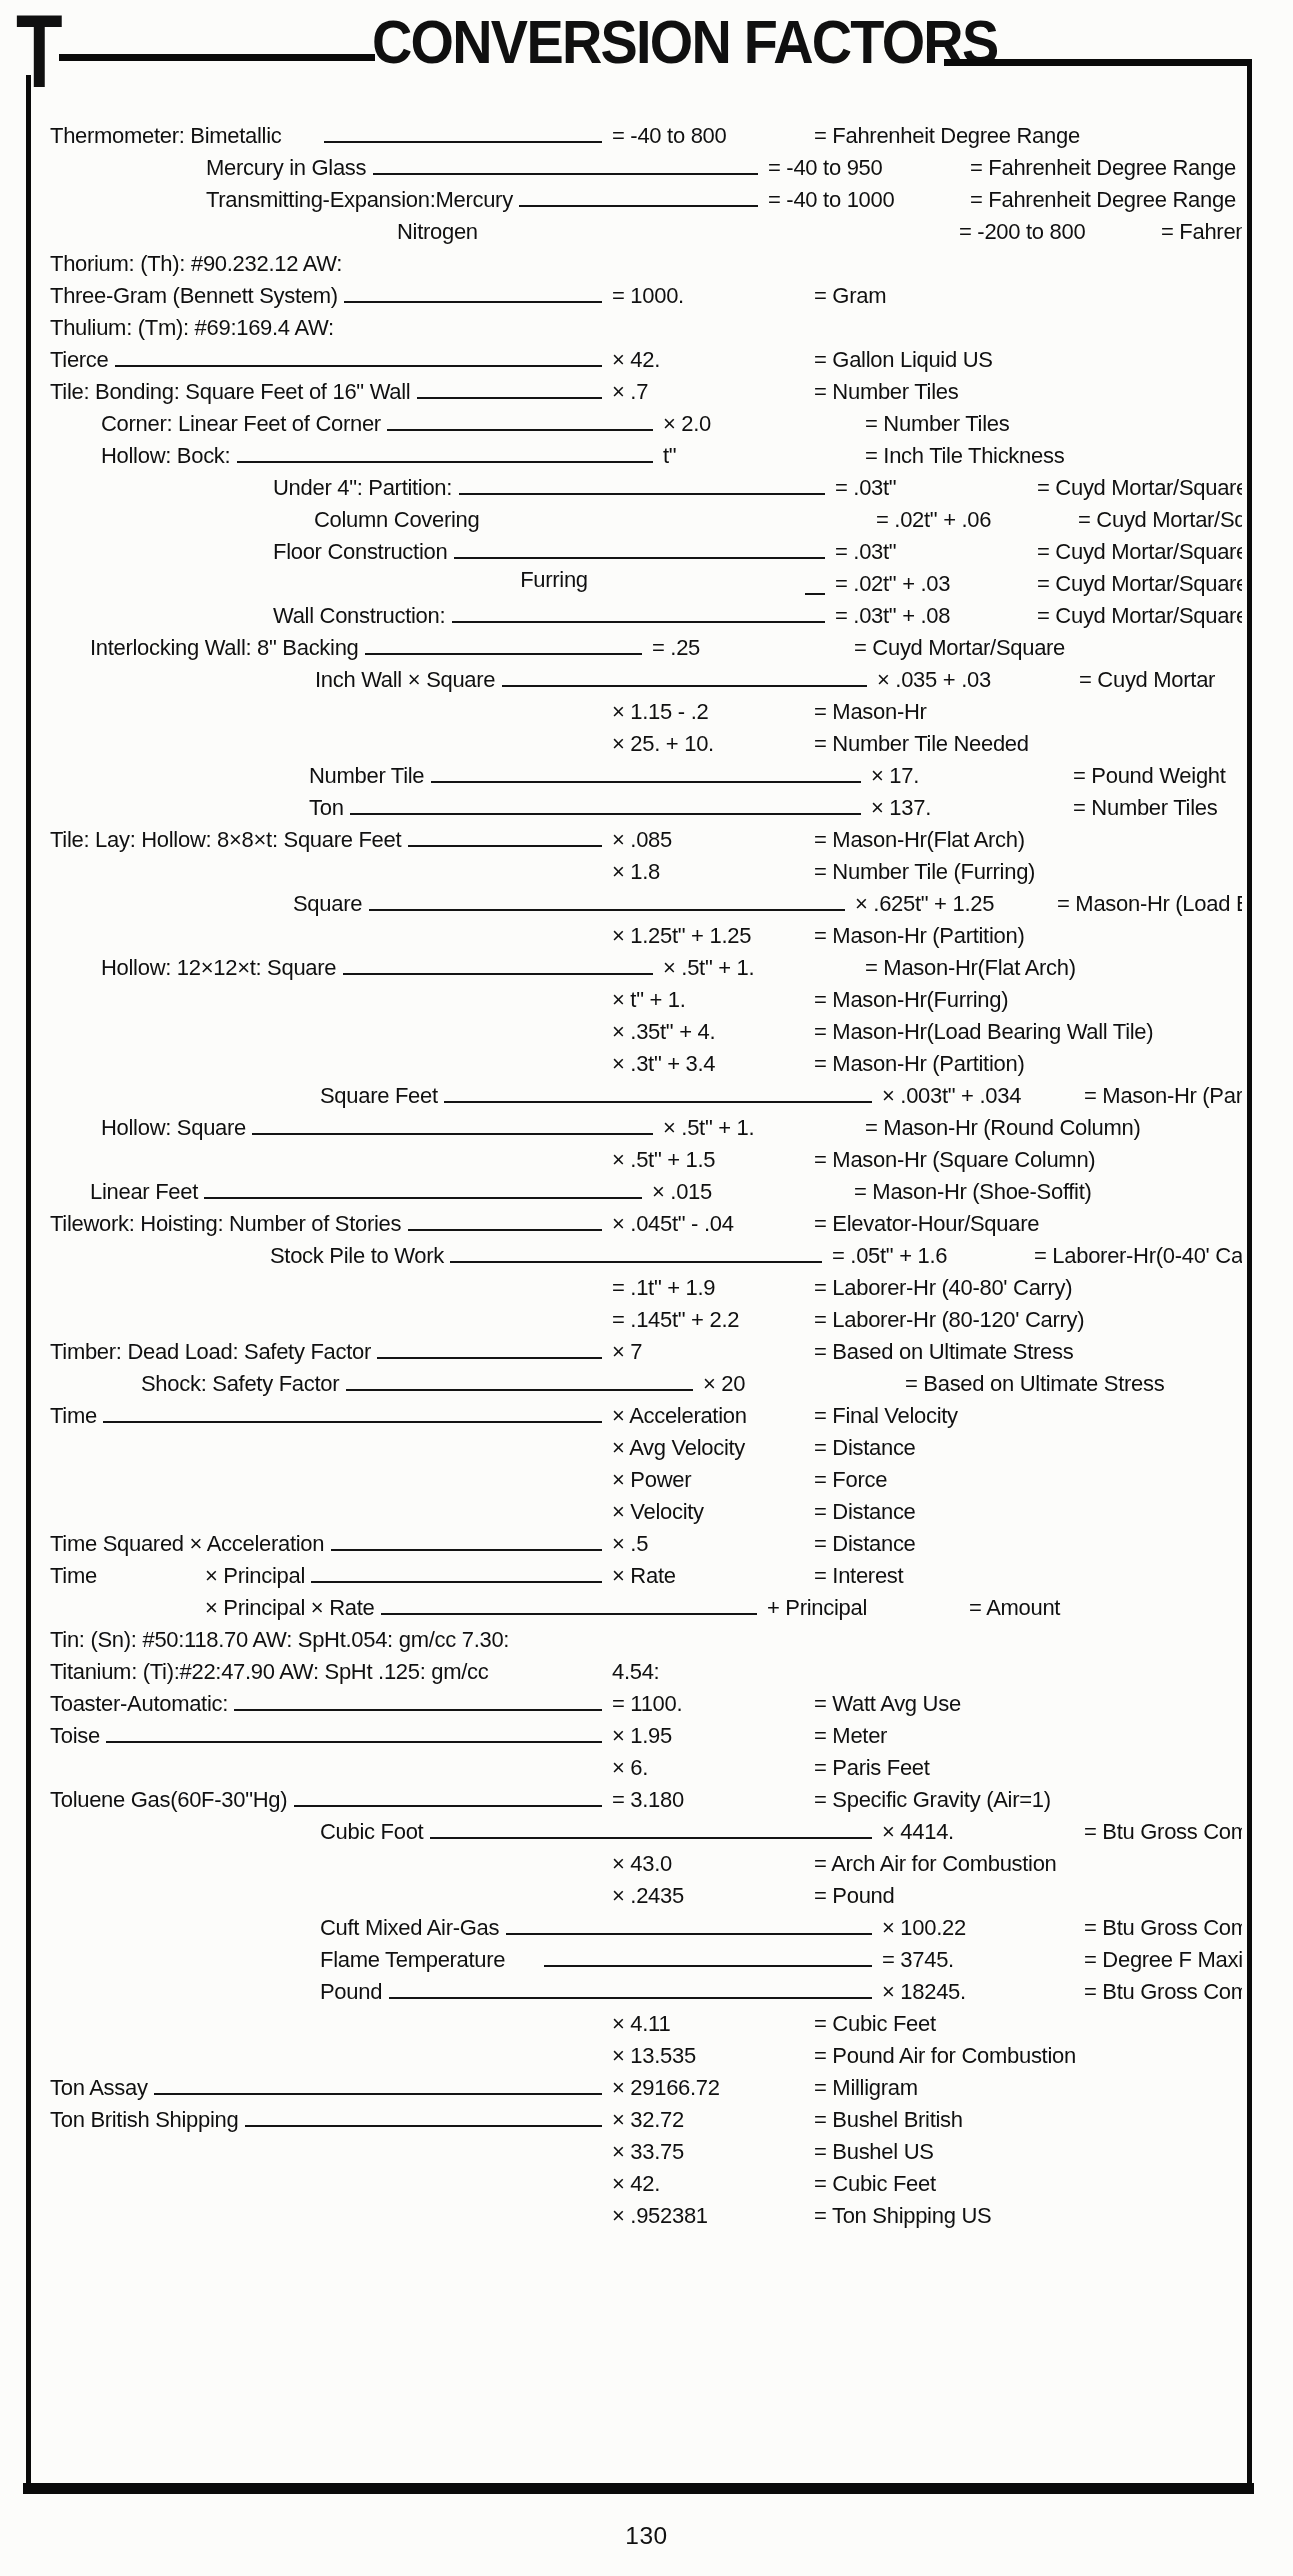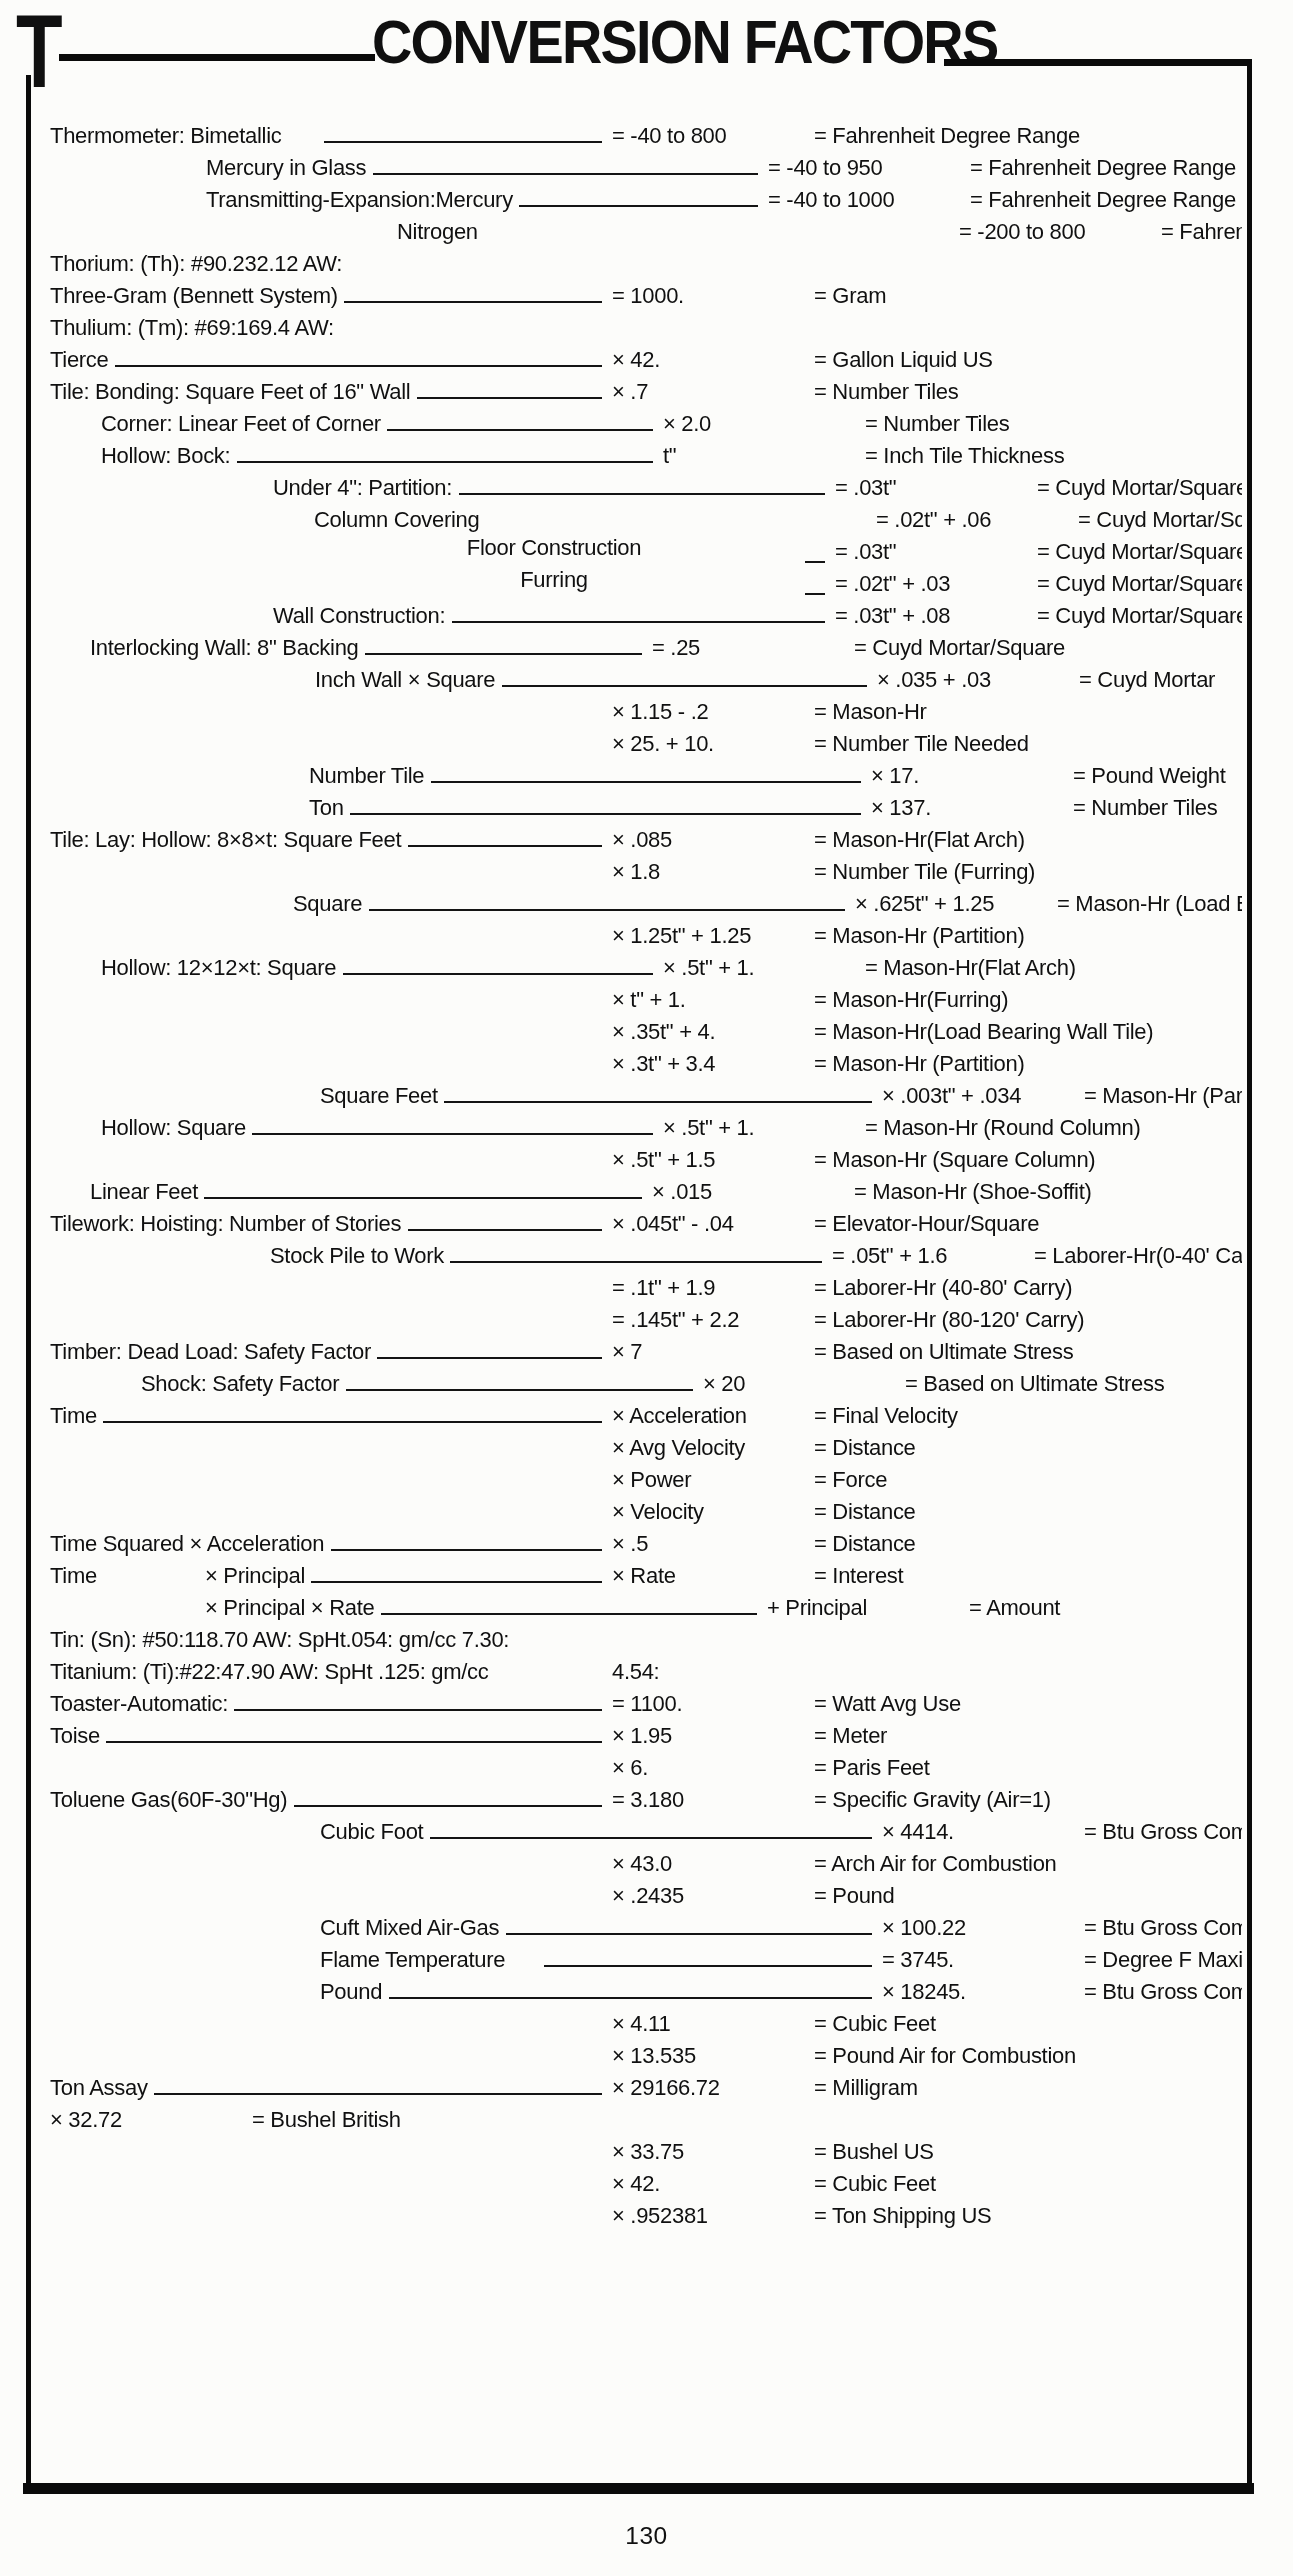--- a/index.html
+++ b/index.html
@@ -151,21 +151,21 @@
       <span class="cell-result">= Cuyd Mortar/Square</span>
     </div>
     <div class="row">
       <div class="cell-label" style="padding-left: 264px;">
         <span class="lbl">Column Covering</span>
       </div>
       <span class="cell-op">= .02t" + .06</span>
       <span class="cell-result">= Cuyd Mortar/Square</span>
     </div>
     <div class="row">
-      <div class="cell-label" style="padding-left: 223px; flex-direction: column;">
+      <div class="cell-label" style="padding-left: 223px;">
         <span class="lbl">Floor Construction</span>
         <span class="fill"></span>
       </div>
       <span class="cell-op">= .03t"</span>
       <span class="cell-result">= Cuyd Mortar/Square</span>
     </div>
     <div class="row">
       <div class="cell-label" style="padding-left: 223px; flex-direction: column;">
         <span class="lbl">Furring</span>
         <span class="fill"></span>
@@ -524,20 +524,24 @@
     </div>
     <div class="row">
       <div class="cell-label" style="padding-left: 0px;">
         <span class="lbl">Ton Assay</span>
         <span class="fill"></span>
       </div>
       <span class="cell-op">× 29166.72</span>
       <span class="cell-result">= Milligram</span>
     </div>
     <div class="row">
+      <div class="cell-label" style="padding-left: 0px;">
+        <span class="lbl">Ton British Shipping</span>
+        <span class="fill"></span>
+      </div>
       <span class="cell-op">× 32.72</span>
       <span class="cell-result">= Bushel British</span>
     </div>
     <div class="row">
       <div class="cell-label" style="padding-left: 0px;">
         <span class="lbl"></span>
       </div>
       <span class="cell-op">× 33.75</span>
       <span class="cell-result">= Bushel US</span>
     </div>

